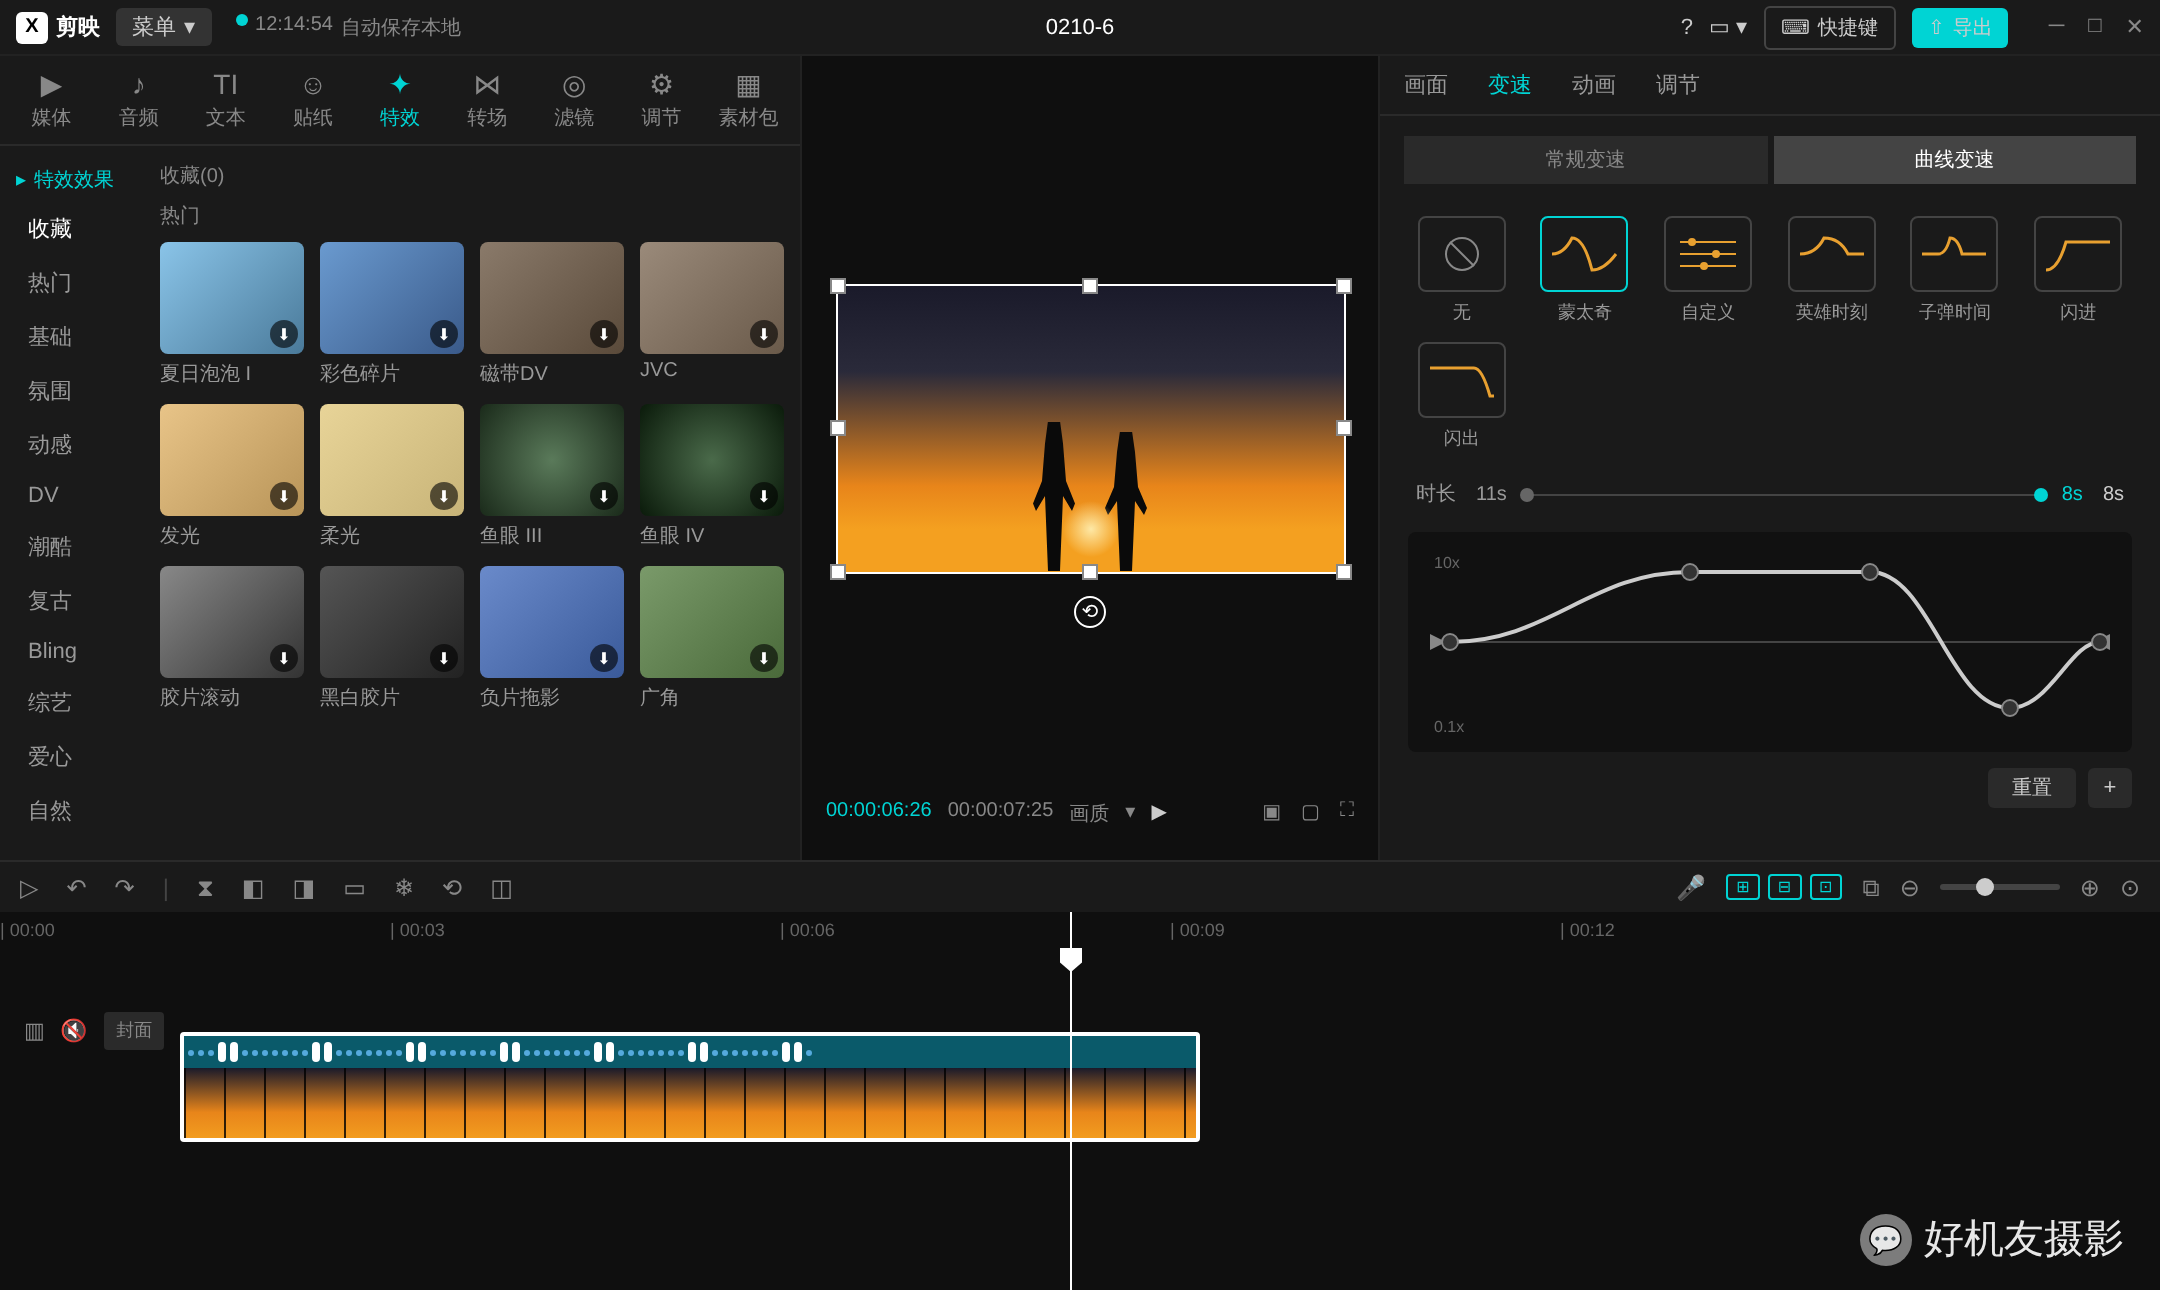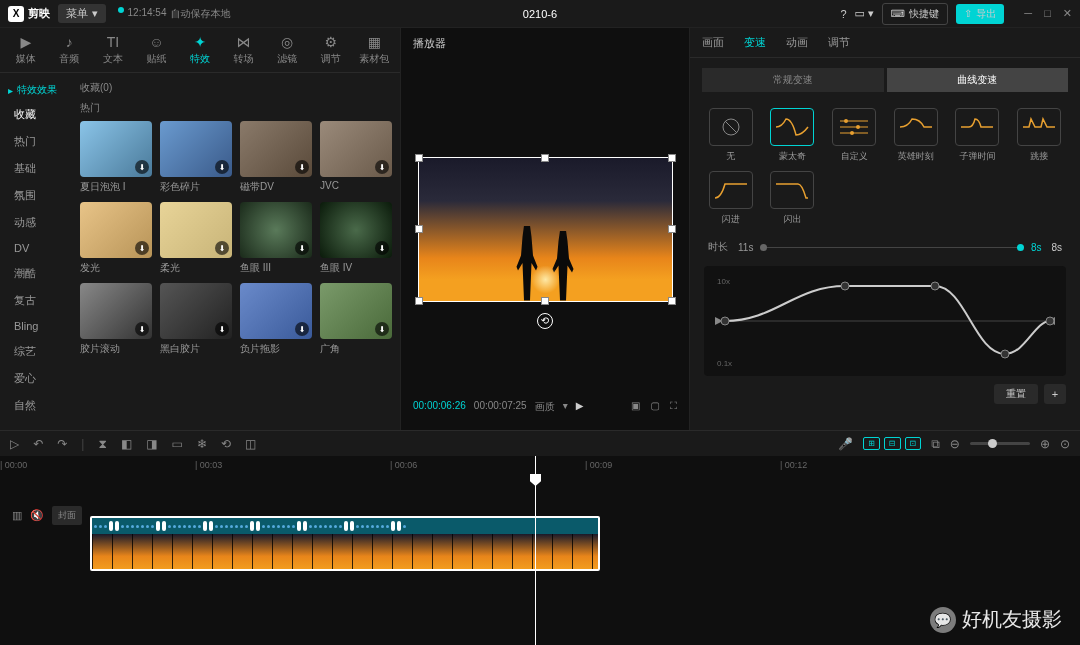--- a/index.html
+++ b/index.html
@@ -259,21 +259,20 @@
                 <div class="fx-dl">⬇</div>
               </div>
               <div class="fx-label">广角</div>
             </div>
           </div>
       </div>
     </div>
   </div>
 
   <div class="panel-mid">
-    <div class="mid-hdr">播放器</div>
     <div class="preview-wrap">
       <div class="preview">
         <div class="silhouette">
             <div class="person"></div>
             <div class="person" style="height:70px"></div>
           </div>
         <div class="handle h-tl"></div>
           <div class="handle h-tr"></div>
         <div class="handle h-bl"></div>
           <div class="handle h-br"></div>
@@ -348,28 +347,20 @@
           </div>
           <div class="preset-label">英雄时刻</div>
         </div>
         <div class="preset">
           <div class="preset-box">
             <svg viewBox="0 0 36 24">
               <path d="M2,12 L10,12 Q14,12 16,4 Q20,4 22,12 L34,12" stroke="#e8a030" fill="none" stroke-width="1.5"></path>
             </svg>
           </div>
           <div class="preset-label">子弹时间</div>
-        </div>
-        <div class="preset">
-          <div class="preset-box">
-            <svg viewBox="0 0 36 24">
-              <path d="M2,12 L8,12 L10,4 L14,12 L20,12 L22,4 L26,12 L34,12" stroke="#e8a030" fill="none" stroke-width="1.5"></path>
-            </svg>
-          </div>
-          <div class="preset-label">跳接</div>
         </div>
         <div class="preset">
           <div class="preset-box">
             <svg viewBox="0 0 36 24">
               <path d="M2,20 Q8,20 12,6 L34,6" stroke="#e8a030" fill="none" stroke-width="1.5"></path>
             </svg>
           </div>
           <div class="preset-label">闪进</div>
         </div>
         <div class="preset">

